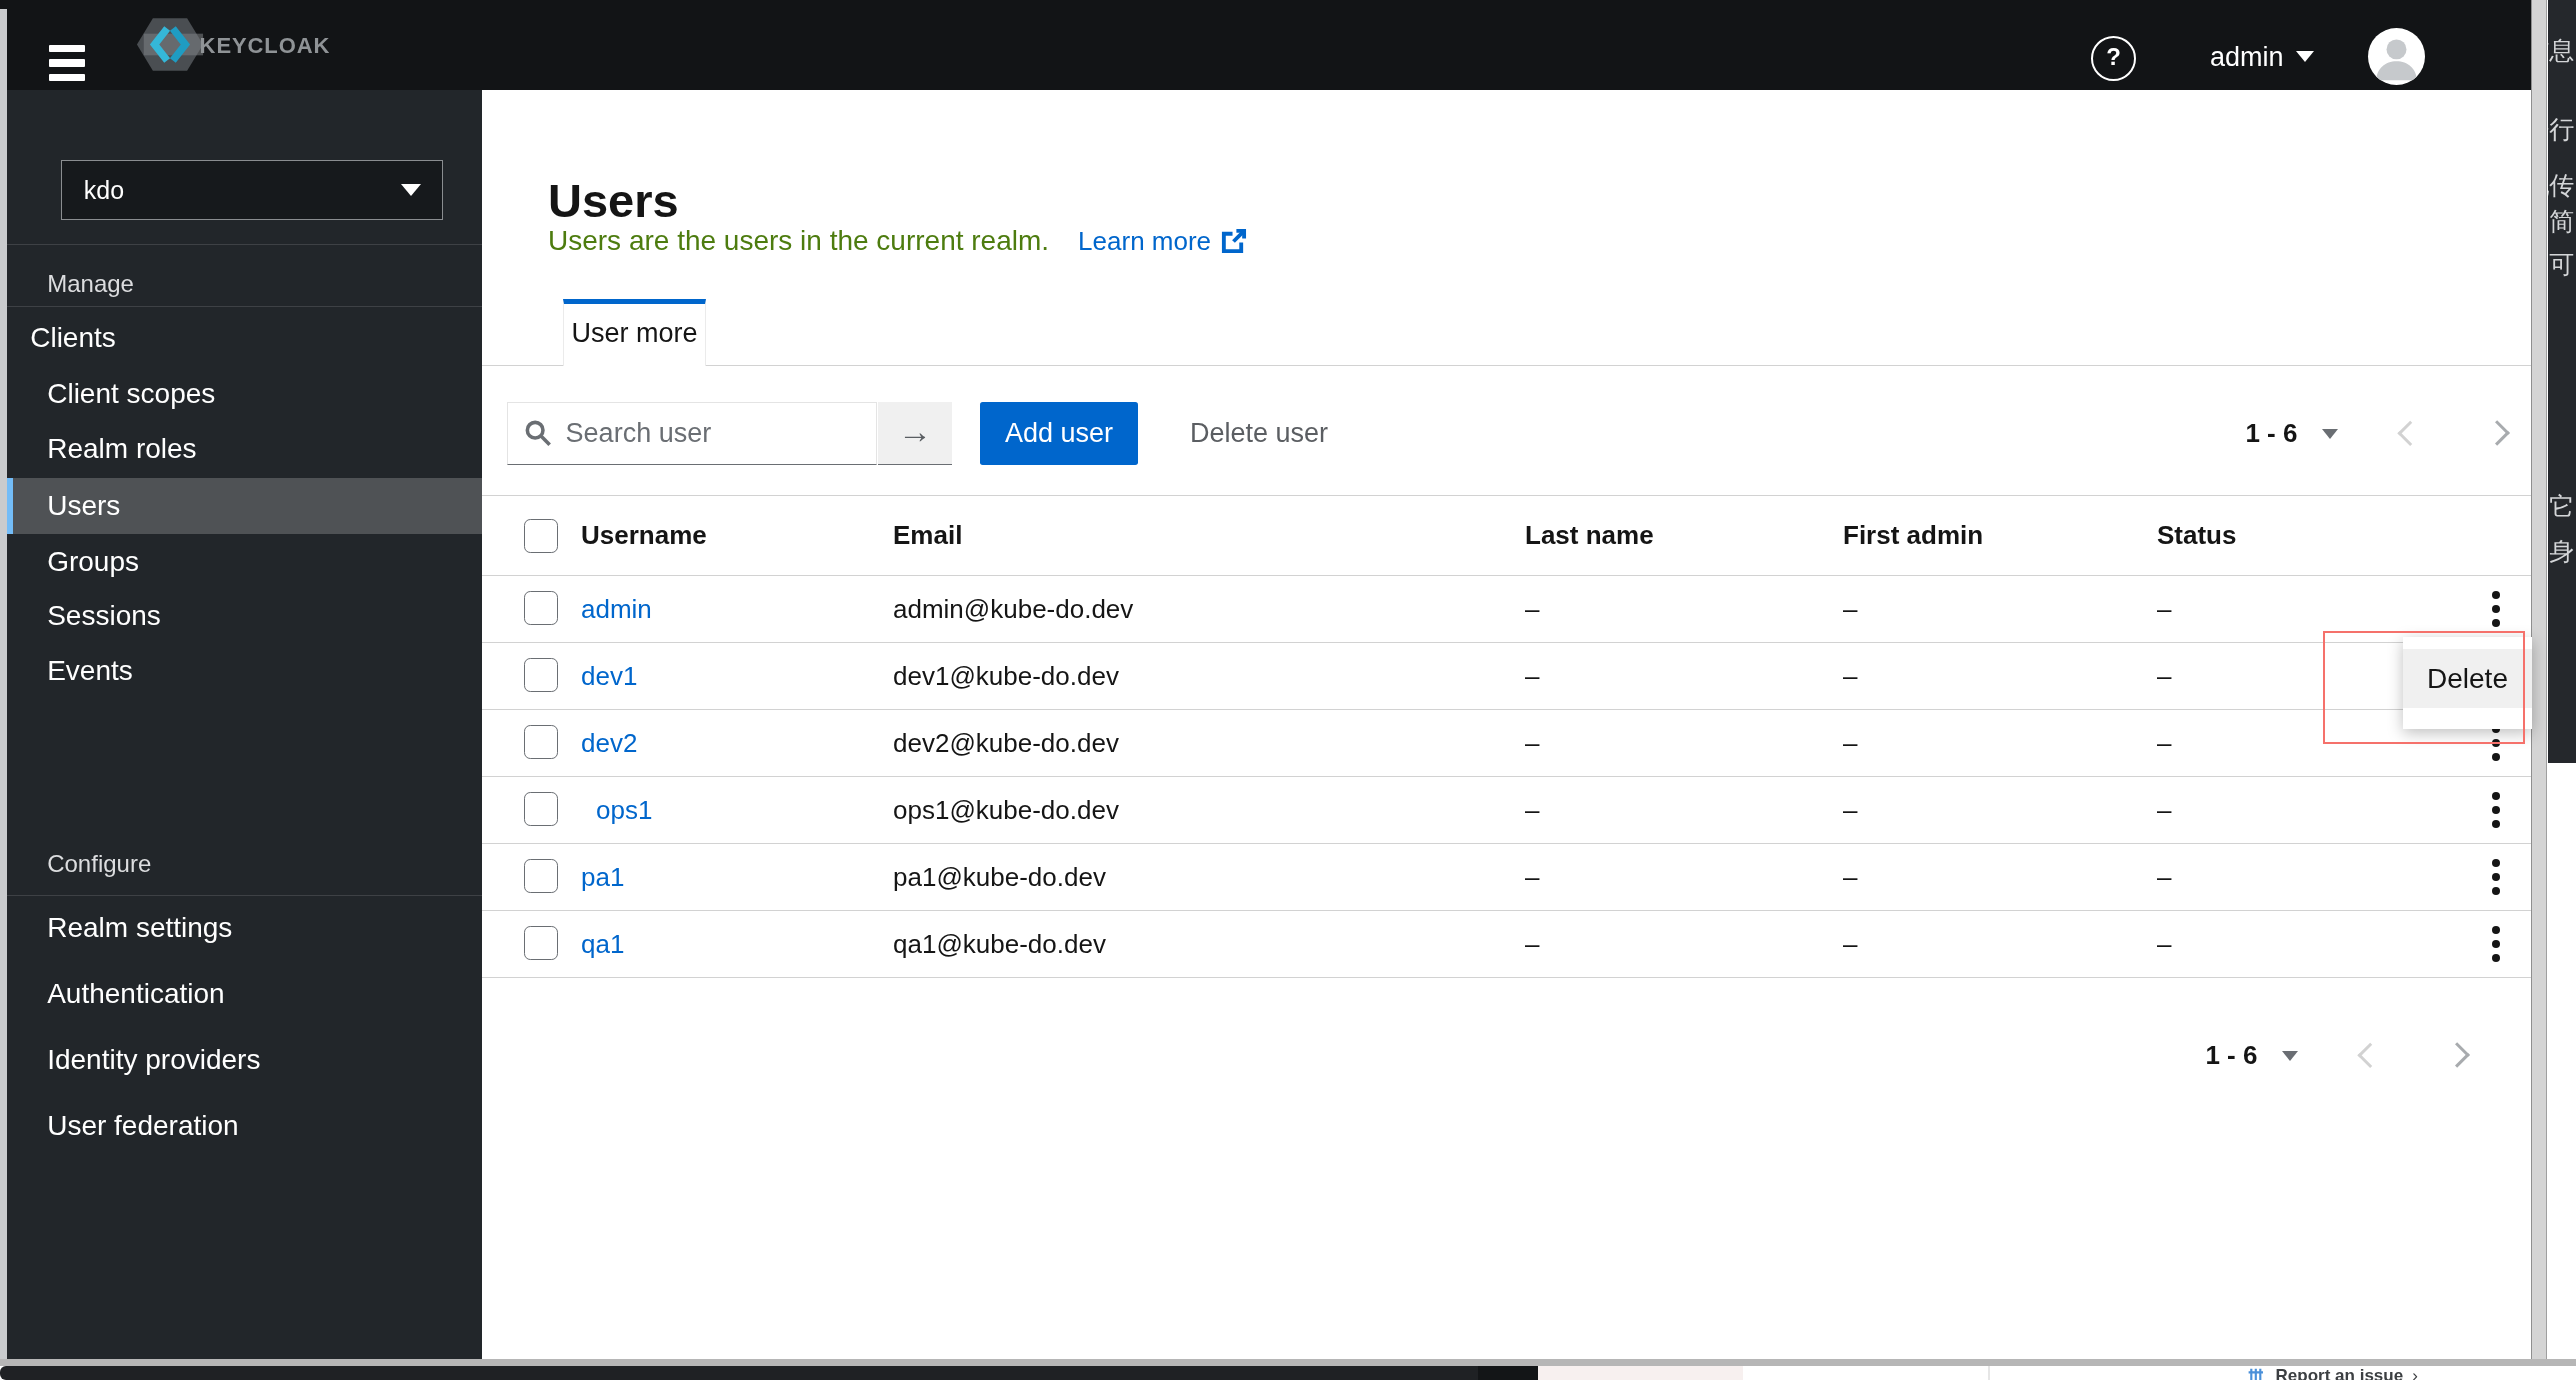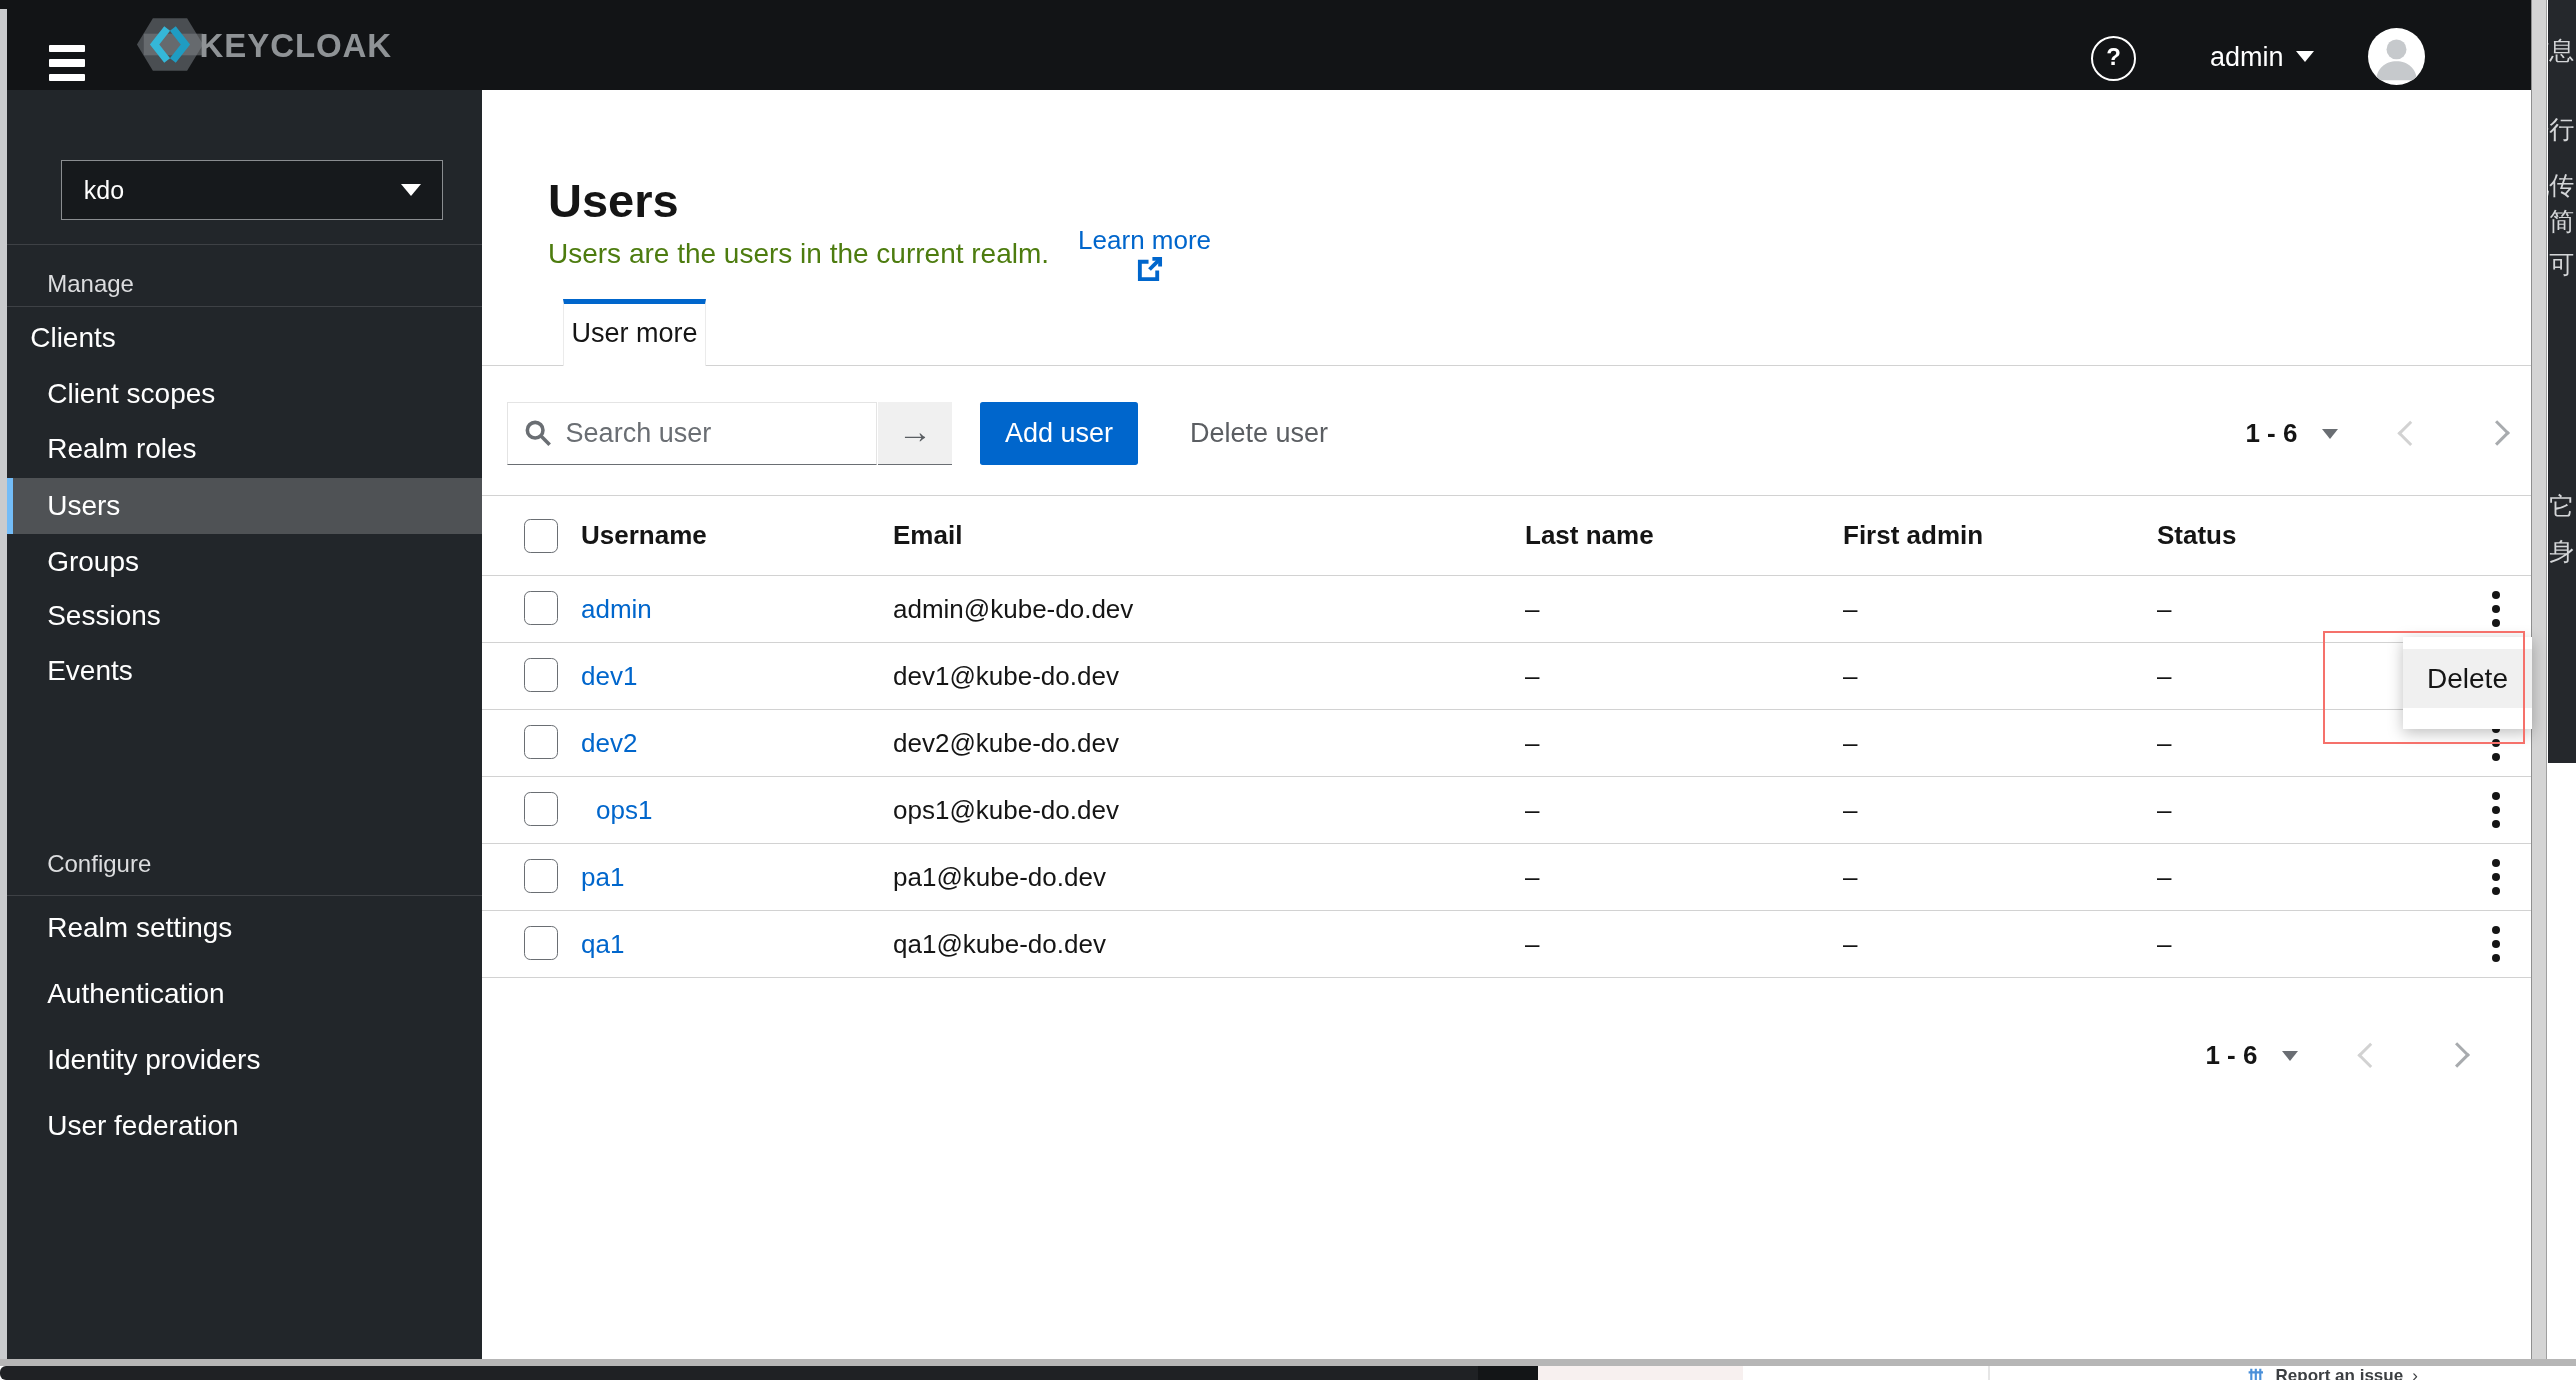--- a/index.html
+++ b/index.html
@@ -5,21 +5,21 @@
   html,body{margin:0;padding:0;}
   body{width:2576px;height:1381px;position:relative;overflow:hidden;
        font-family:"Liberation Sans",sans-serif;background:#fff;}
 
   
   .topbar{position:absolute;left:0;top:0;width:2531px;height:90px;background:#121416;}
   .hamburger{position:absolute;left:49px;top:45px;width:36px;height:38px;cursor:pointer;}
   .hamburger i{position:absolute;left:0;width:36px;height:7.2px;background:#fff;border-radius:0.9px;}
   .hamburger i:nth-child(1){top:0;} .hamburger i:nth-child(2){top:14.4px;} .hamburger i:nth-child(3){top:29px;}
   .logo{position:absolute;left:135px;top:20px;height:52px;display:flex;align-items:center;}
-  .logo-text{font-size:33px;font-weight:700;color:#8f9396;letter-spacing:0.9px;margin-left:-5.4px;}
+  .logo-text{font-size:22px;font-weight:700;color:#8f9396;letter-spacing:0.9px;margin-left:-5.4px;}
   .help-btn{position:absolute;left:2091px;top:36px;width:41px;height:41px;border:2.7px solid #fff;
             border-radius:50%;color:#fff;font-size:24px;font-weight:700;text-align:center;line-height:38px;}
   .admin-label{position:absolute;left:2210px;top:42px;font-size:27px;color:#fff;}
   .caret-down{width:0;height:0;border-left:9px solid transparent;border-right:9px solid transparent;
               border-top:11.7px solid #fff;position:absolute;left:2296px;top:51px;}
   .avatar{position:absolute;left:2368px;top:28px;width:57px;height:57px;border-radius:50%;
           background:#fff;overflow:hidden;}
 
   
   .left-edge{position:absolute;left:0;top:9px;width:7.2px;height:1350px;background:#c9cbcd;}
@@ -36,21 +36,21 @@
   .section-label{position:absolute;left:40px;font-size:24px;color:#dcdddf;}
   .nav-item{position:absolute;left:0;width:475px;height:56px;line-height:56px;
             padding-left:40px;box-sizing:border-box;color:#fff;font-size:28px;cursor:pointer;}
   .nav-item.selected{background:#4f5255;border-left:6.3px solid #73bcf7;padding-left:34px;}
 
   
   .content{position:absolute;left:482px;top:90px;width:2049px;height:1269px;background:#fff;}
   .page-title{position:absolute;left:66px;top:83px;font-size:47px;font-weight:700;color:#151515;}
   .subtitle-row{position:absolute;left:66px;top:135px;display:flex;align-items:center;}
   .subtitle{font-size:28px;color:#4d7c0f;}
-  .learn-more{font-size:26px;color:#0066cc;margin-left:29px;cursor:pointer;display:flex;align-items:center;flex-direction:column;}
+  .learn-more{font-size:26px;color:#0066cc;margin-left:29px;cursor:pointer;display:flex;align-items:center;}
   .learn-more svg{margin-left:9px;}
 
   .tab-strip{position:absolute;left:0;top:209px;width:2049px;height:66px;border-bottom:1.8px solid #d2d2d2;}
   .tab{position:absolute;left:81px;top:0;width:143px;height:67px;background:#fff;
        border-top:5.4px solid #0066cc;border-left:0.9px solid #ebebeb;border-right:0.9px solid #ebebeb;
        box-sizing:border-box;text-align:center;line-height:59px;font-size:27px;color:#151515;cursor:pointer;}
 
   
   .search-box{position:absolute;left:25px;top:312px;width:370px;height:63px;background:#fff;
               border:0.9px solid #e4e4e4;border-bottom:1.8px solid #6a6e73;box-sizing:border-box;

